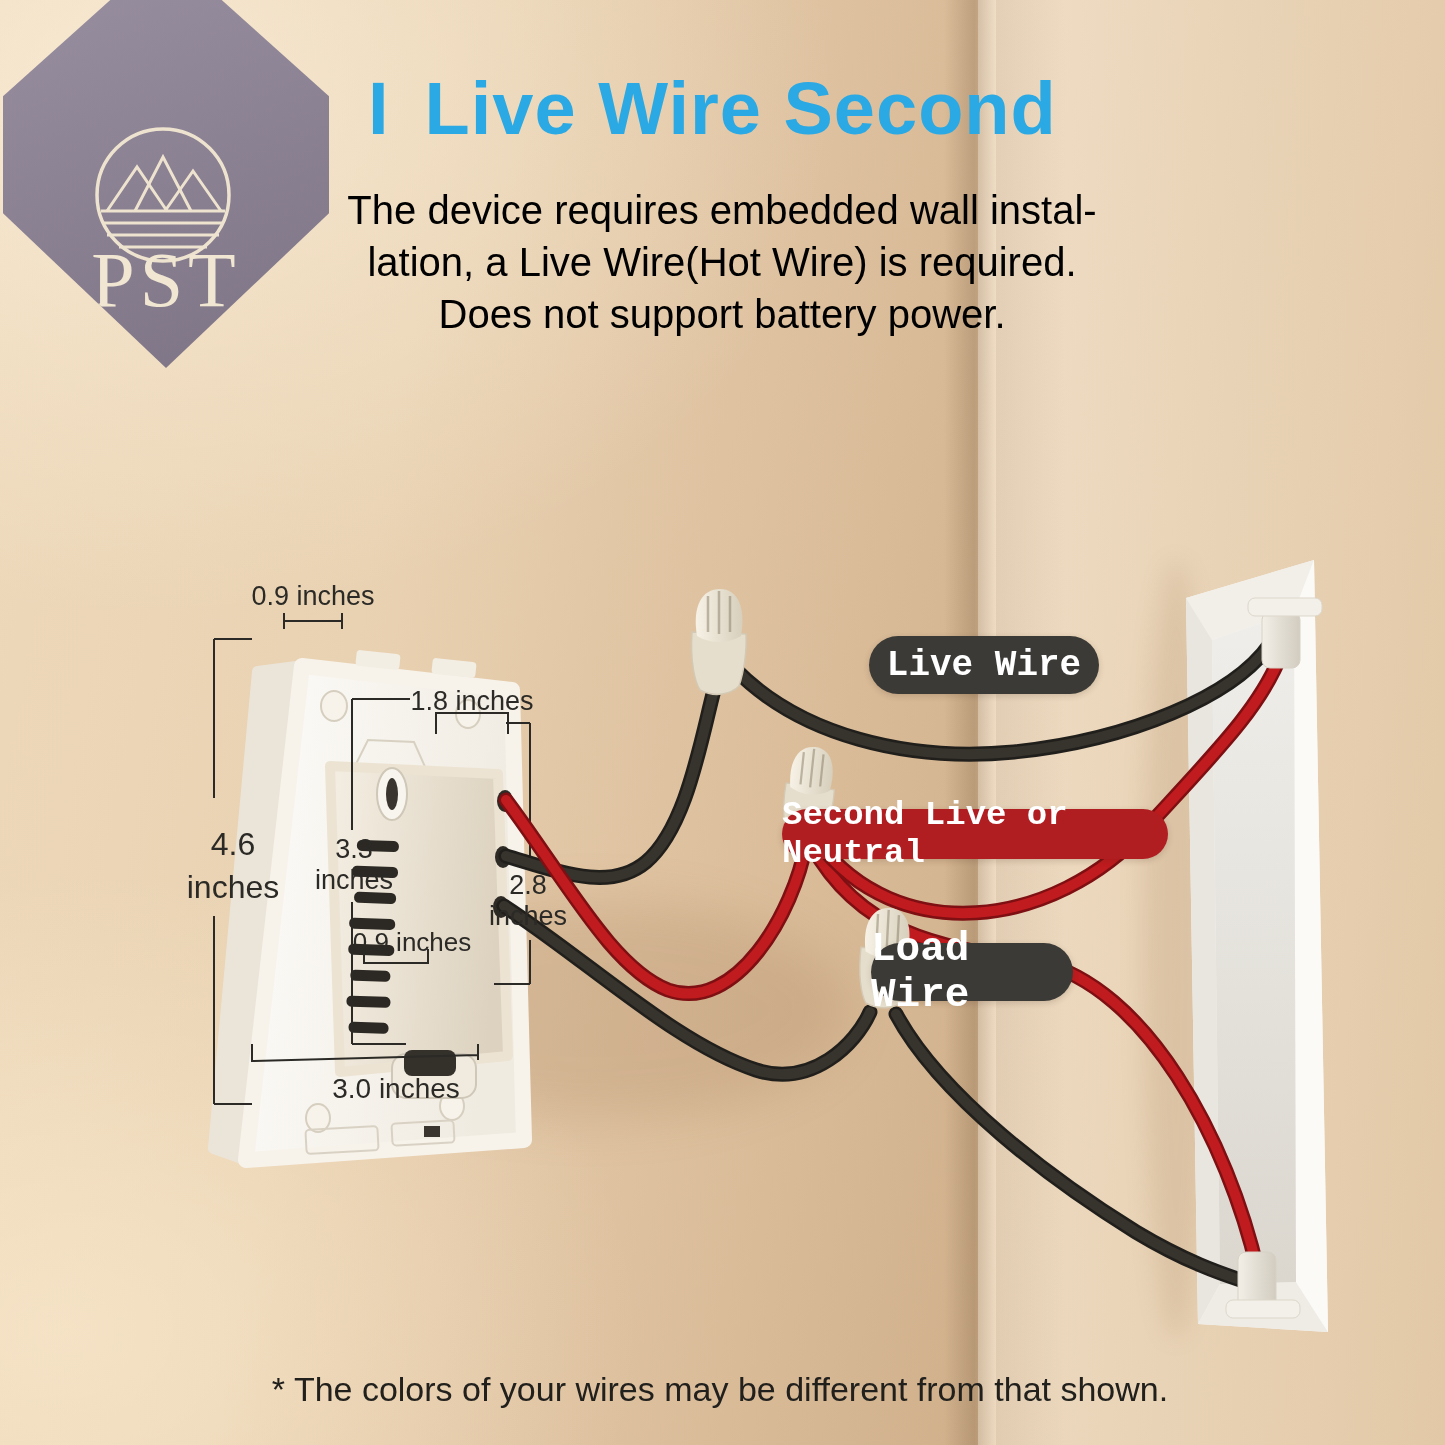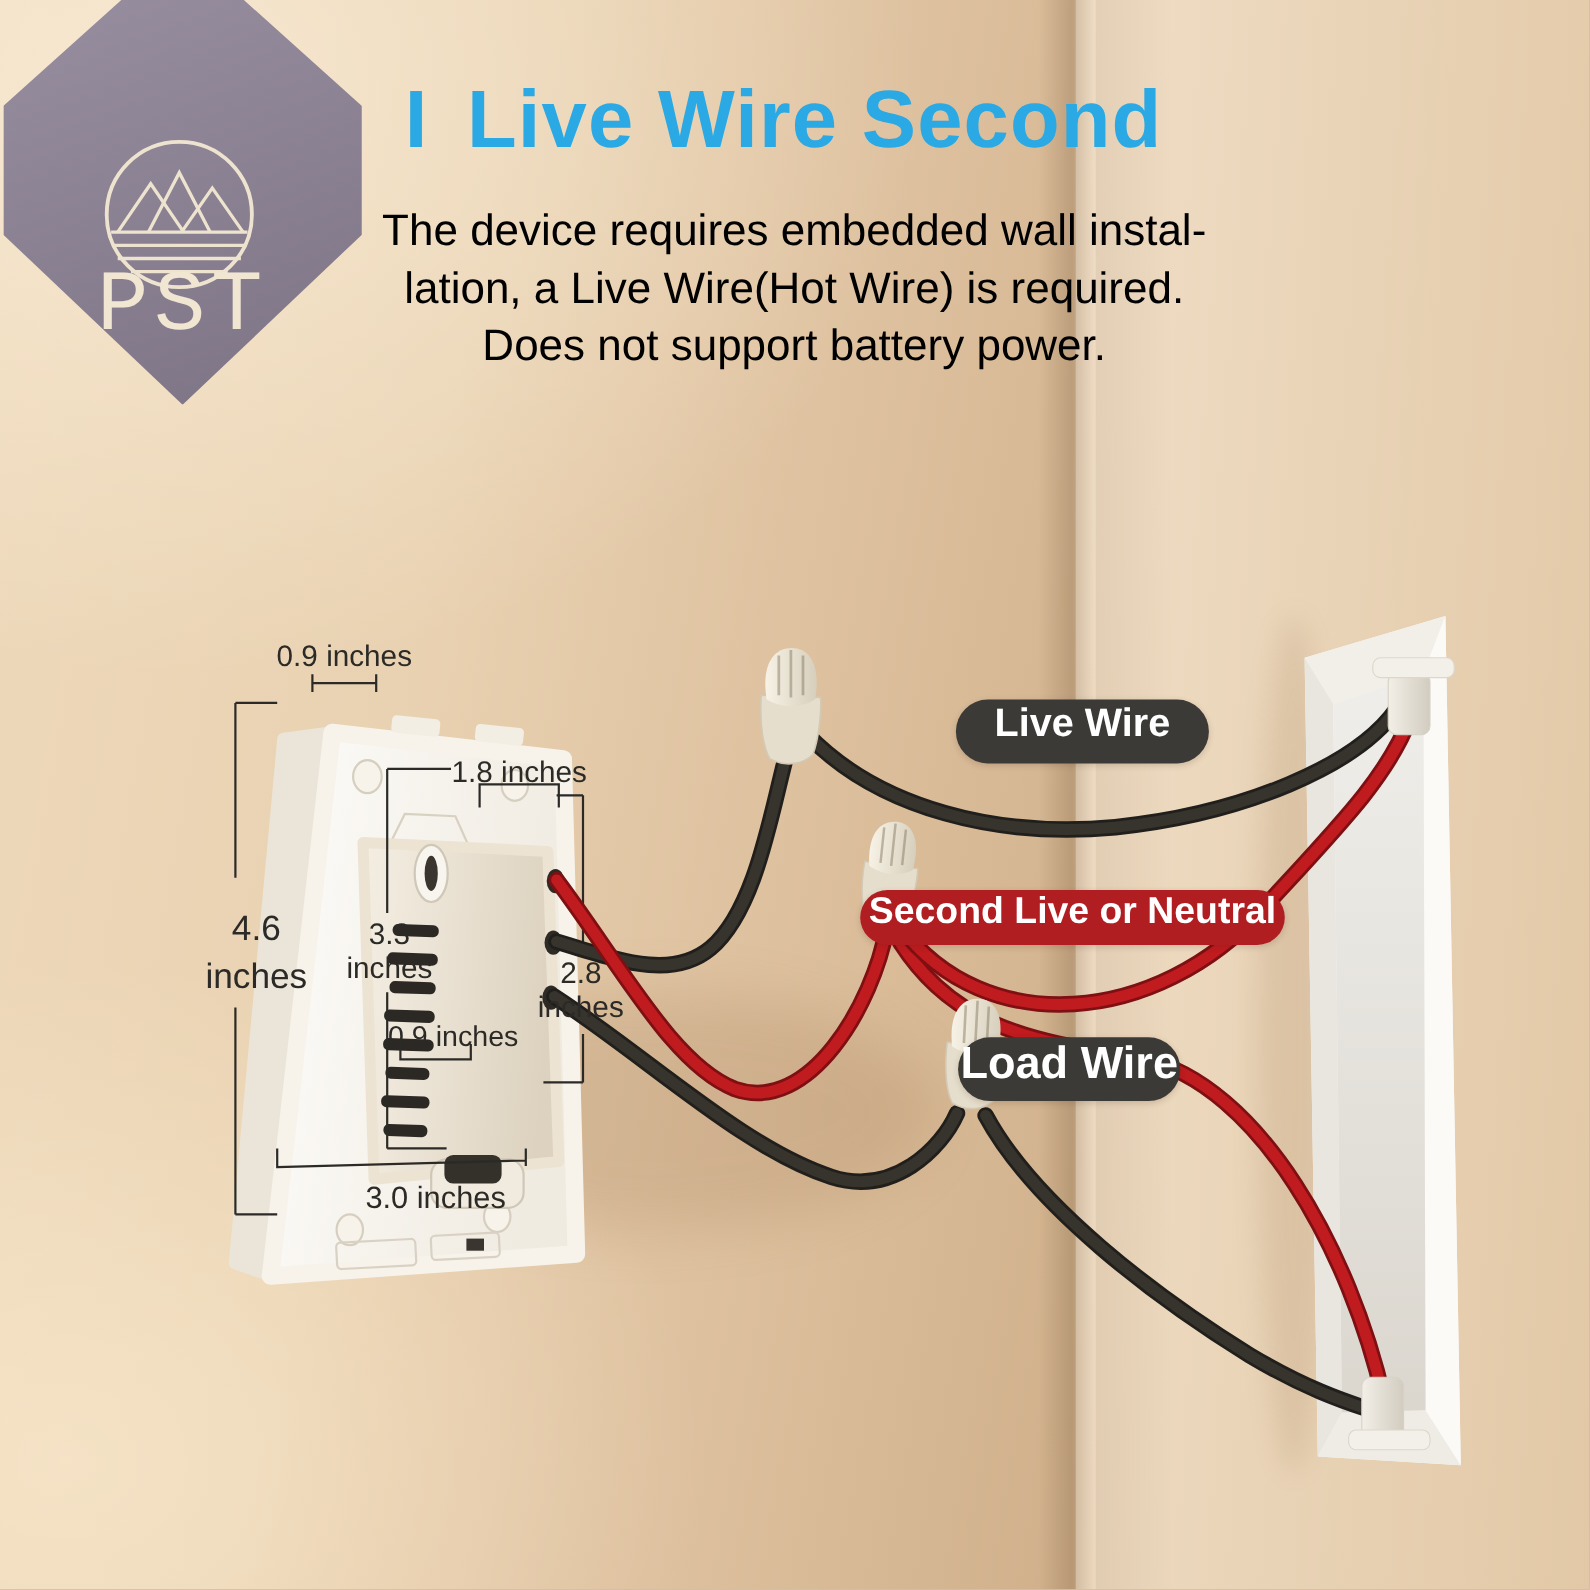--- a/index.html
+++ b/index.html
@@ -15,34 +15,34 @@
     linear-gradient(94deg,#f0dec6 0%,#ead5b9 40%,#e2c8a6 100%);}
   .corner-shade{left:944px;top:0;width:52px;height:1445px;background:
     linear-gradient(to right, rgba(112,82,52,0), rgba(112,82,52,.26) 58%, rgba(112,82,52,0));}
   .corner-soft{left:996px;top:0;width:70px;height:1445px;background:
     linear-gradient(to right, rgba(120,88,56,.10), rgba(120,88,56,0));}
   
   .hex{left:3px;top:-50px;width:326px;height:418px;
        clip-path:polygon(50% 0,100% 35%,100% 63%,50% 100%,0 63%,0 35%);
        background:linear-gradient(160deg,rgba(150,141,160,.96),rgba(120,111,130,.96));}
   .pst{left:0;top:285px;width:326px;text-align:center;color:#f0e6d2;
-       font-family:Liberation Mono, monospace;font-size:78px;letter-spacing:5px;}
+       font-family:Liberation Serif, serif;font-size:78px;letter-spacing:5px;}
   
   .title-row{left:368px;top:66px;display:flex;align-items:baseline;gap:36px;
              color:#2aa9e4;font-weight:700;}
   .title-marker{font-size:74px;}
   .title-text{font-size:74px;letter-spacing:1px;white-space:nowrap;}
   .para{left:252px;top:184px;width:940px;text-align:center;white-space:pre-line;
         font-size:40px;line-height:1.30;color:#000000;}
   
   .dim{transform:translate(-50%,-50%);white-space:pre-line;text-align:center;
        color:#2b2a26;font-size:27px;line-height:1.15;}
   
-  .pill{transform:translate(-50%,-50%);display:flex;justify-content:center;
-        border-radius:32px;color:#fff;font-weight:700;box-shadow:0 2px 6px rgba(60,40,20,.18);}
+  .pill{transform:translate(-50%,-50%);display:flex;align-items:center;justify-content:center;
+        border-radius:32px;color:#fff;font-weight:700;box-shadow:0 2px 6px rgba(60,40,20,.18);font-family:Liberation Mono, monospace;}
   .pill-live{left:984px;top:665px;width:230px;height:58px;font-size:36px;background:#3b3a37;}
   .pill-second{left:975px;top:834px;width:386px;height:50px;font-size:34px;background:#b01e22;}
   .pill-load{left:972px;top:972px;width:202px;height:58px;font-size:41px;background:#3b3a37;}
   .footnote{left:160px;top:1370px;width:1120px;text-align:center;
             font-size:34px;color:#21201d;}
 </style>
 </head>
 <body>
 
 <div id="stage">
@@ -218,13 +218,14 @@
   <div class="abs pill pill-live" style="background: rgb(59, 58, 55);">
     <span>Live Wire</span>
   </div>
   <div class="abs pill pill-second" style="background: rgb(176, 30, 34);">
     <span>Second Live or Neutral</span>
   </div>
   <div class="abs pill pill-load" style="background: rgb(59, 58, 55);">
     <span>Load Wire</span>
   </div>
 
+  <div class="abs footnote">* The colors of your wires may be different from that shown.</div>
 </div>
 
 </body></html>

